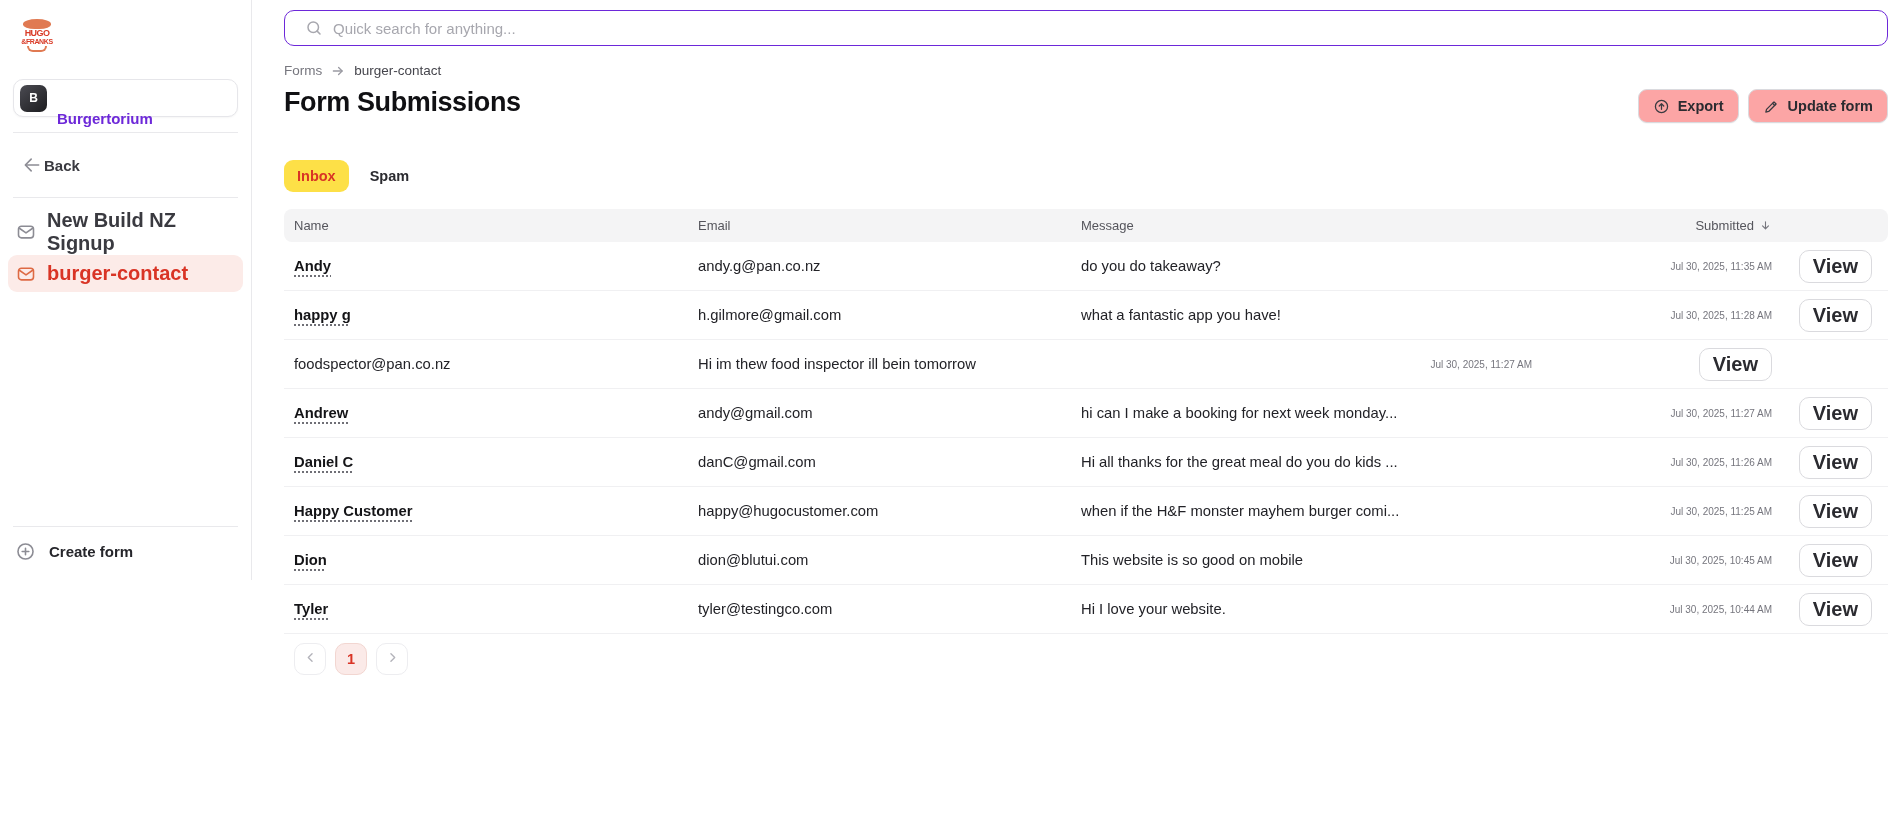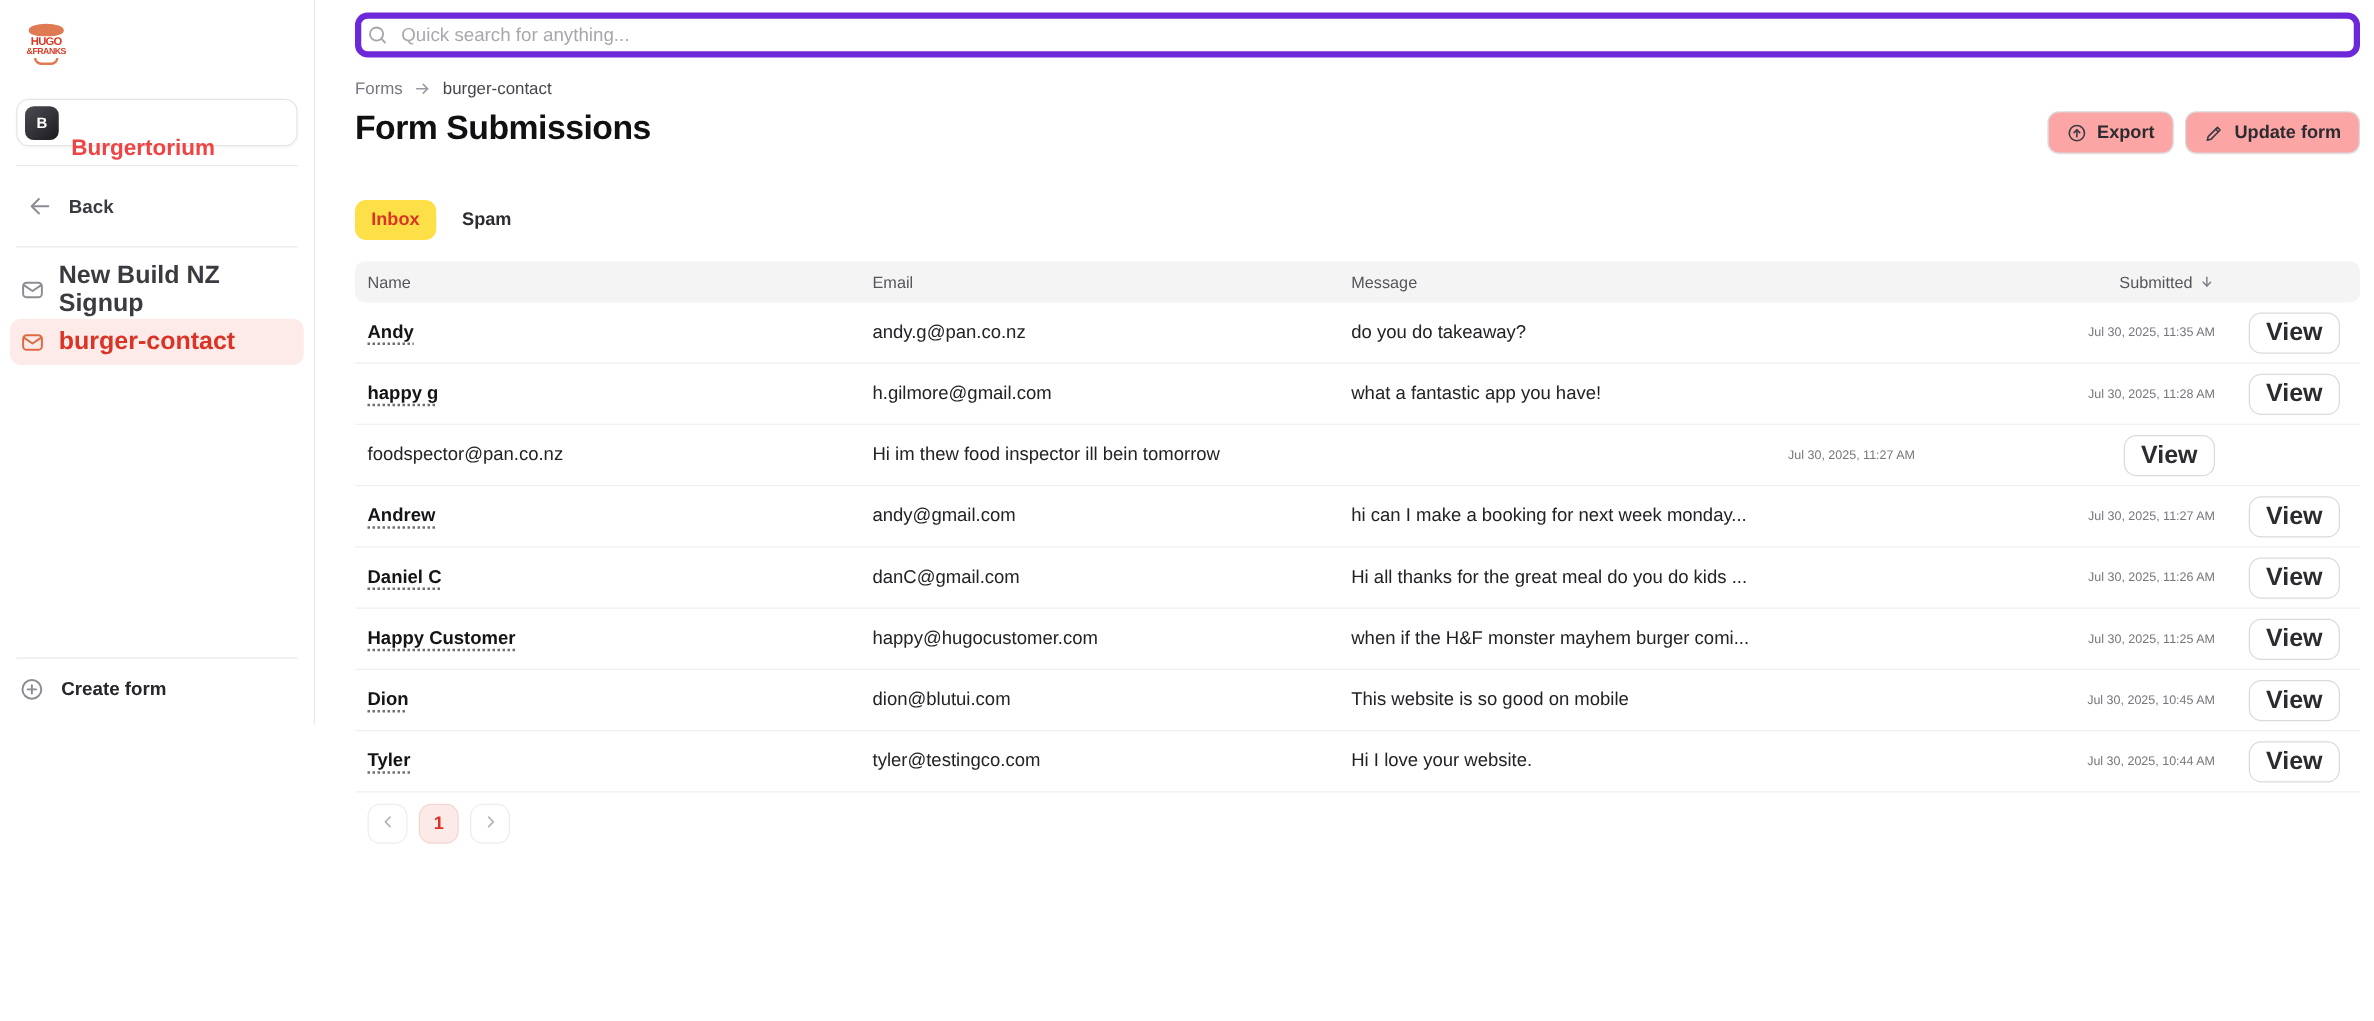--- a/index.html
+++ b/index.html
@@ -9,41 +9,41 @@
   
   .sidebar { position:absolute; left:0; top:0; width:252px; height:580px; border-right:1px solid #e9e9ec; display:flex; flex-direction:column; background:#fff; }
   .logo { margin:11px 0 0 13px; width:48px; height:48px; display:flex; flex-direction:column; align-items:center; justify-content:center; cursor:pointer; }
   .logo-bun { width:28px; height:10px; background:#e07a52; border-radius:50% 50% 42% 42%; }
   .logo-t1 { font-size:9px; font-weight:700; color:#d93a26; line-height:9px; letter-spacing:-0.6px; }
   .logo-t2 { font-size:7px; font-weight:700; color:#d93a26; line-height:7px; letter-spacing:-0.4px; }
   .logo-smile { margin-top:1px; width:20px; height:6px; border:2px solid #e07a52; border-top:none; border-radius:0 0 11px 11px; }
 
   .workspace-card { margin:20px 13px 0 13px; height:38px; border:1px solid #e6e6ea; border-radius:10px; background:#fff; display:flex; align-items:center; gap:10px; padding:0 6px; box-shadow:0 1px 2px rgba(0,0,0,.04); cursor:pointer; }
   .ws-avatar { width:27px; height:27px; border-radius:7px; background:linear-gradient(140deg,#4b4b52,#1c1c1f); color:#fff; font-size:12px; font-weight:700; display:flex; align-items:center; justify-content:center; }
-  .ws-name { font-size:18px; font-weight:700; color:#ef4444;margin-top:40px; }
+  .ws-name { font-size:15px; font-weight:700; color:#6d28d9;margin-top:40px; }
 
   .side-divider { height:1px; background:#e9e9ec; margin:15px 13px; }
   .side-divider.flush { margin:0 13px; }
 
-  .back-item { display:flex; align-items:center; gap:13px; padding:7px 14px; margin:0 8px; border-radius:8px; font-size:15px; font-weight:700; color:#3a3a40; cursor:pointer; }
+  .back-item { display:flex; align-items:center; gap:2px; padding:7px 14px; margin:0 8px; border-radius:8px; font-size:15px; font-weight:700; color:#3a3a40; cursor:pointer; }
   .back-item .icn { color:#8c8c94; display:flex; }
 
   .form-list { padding:0 8px; display:flex; flex-direction:column; gap:5px; }
   .form-item { display:flex; align-items:center; gap:11px; height:37px; padding:0 8px; border-radius:9px; font-size:20px; font-weight:700; color:#3a3a40; cursor:pointer; }
   .form-item .icn { color:#8c8c94; display:flex; }
   .form-item.active { background:#fcebe8; color:#d93425; }
   .form-item.active .icn { color:#de6a44; }
 
   .sidebar-bottom { margin-top:auto; }
   .create-form { display:flex; align-items:center; gap:13px; padding:14px 14px 18px 15px; font-size:15px; font-weight:700; color:#26262b; cursor:pointer; }
   .create-form .icn { color:#8c8c94; display:flex; }
 
   
   .main { position:absolute; left:284px; top:0; width:1604px; }
-  .searchbar { margin-top:10px; height:36px; border:5px solid #6d28d9; border-radius:10px; display:flex; align-items:center; gap:10px; padding:0 4px; background:#fff; }
+  .searchbar { margin-top:10px; height:36px; border:1px solid #6d28d9; border-radius:10px; display:flex; align-items:center; gap:10px; padding:0 20px; background:#fff; }
   .searchbar .icn { color:#a7a7ae; display:flex; }
   .searchbar input { border:none; outline:none; flex:1; font-size:15px; font-family:inherit; color:#3a3a40; background:transparent; }
   .searchbar input::placeholder { color:#a7a7ae; }
 
   .breadcrumb { margin-top:17px; display:flex; align-items:flex-end; gap:9px; font-size:13.5px; color:#76767e; }
   .breadcrumb .icn { color:#9a9aa2; display:flex; }
   .breadcrumb .crumb-current { color:#45454c; }
 
   .header-row { margin-top:9px; display:flex; align-items:flex-start; justify-content:space-between; }
   .page-title { font-size:27px; font-weight:700; letter-spacing:-0.4px; color:#101013; }

